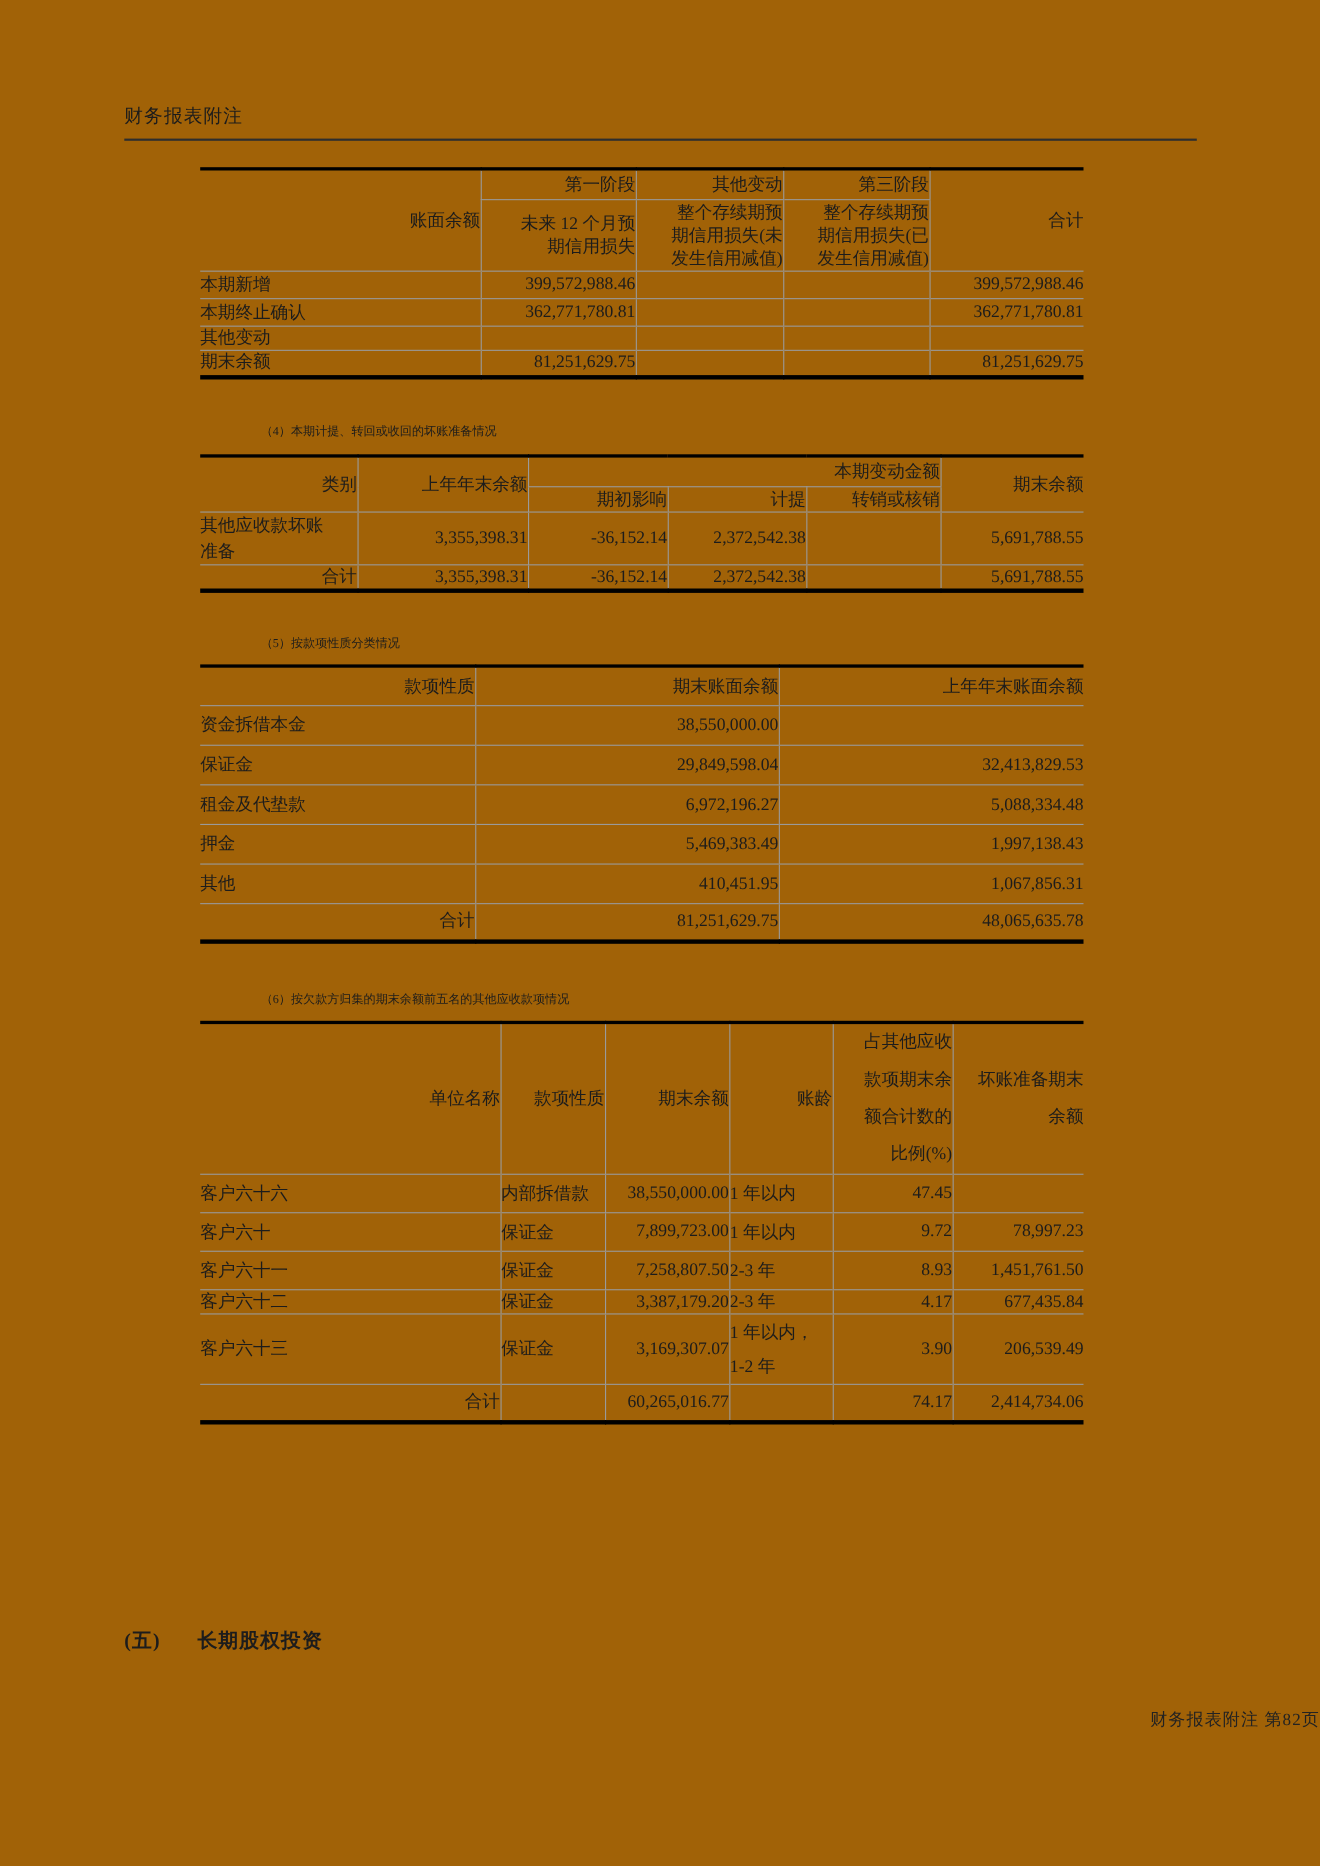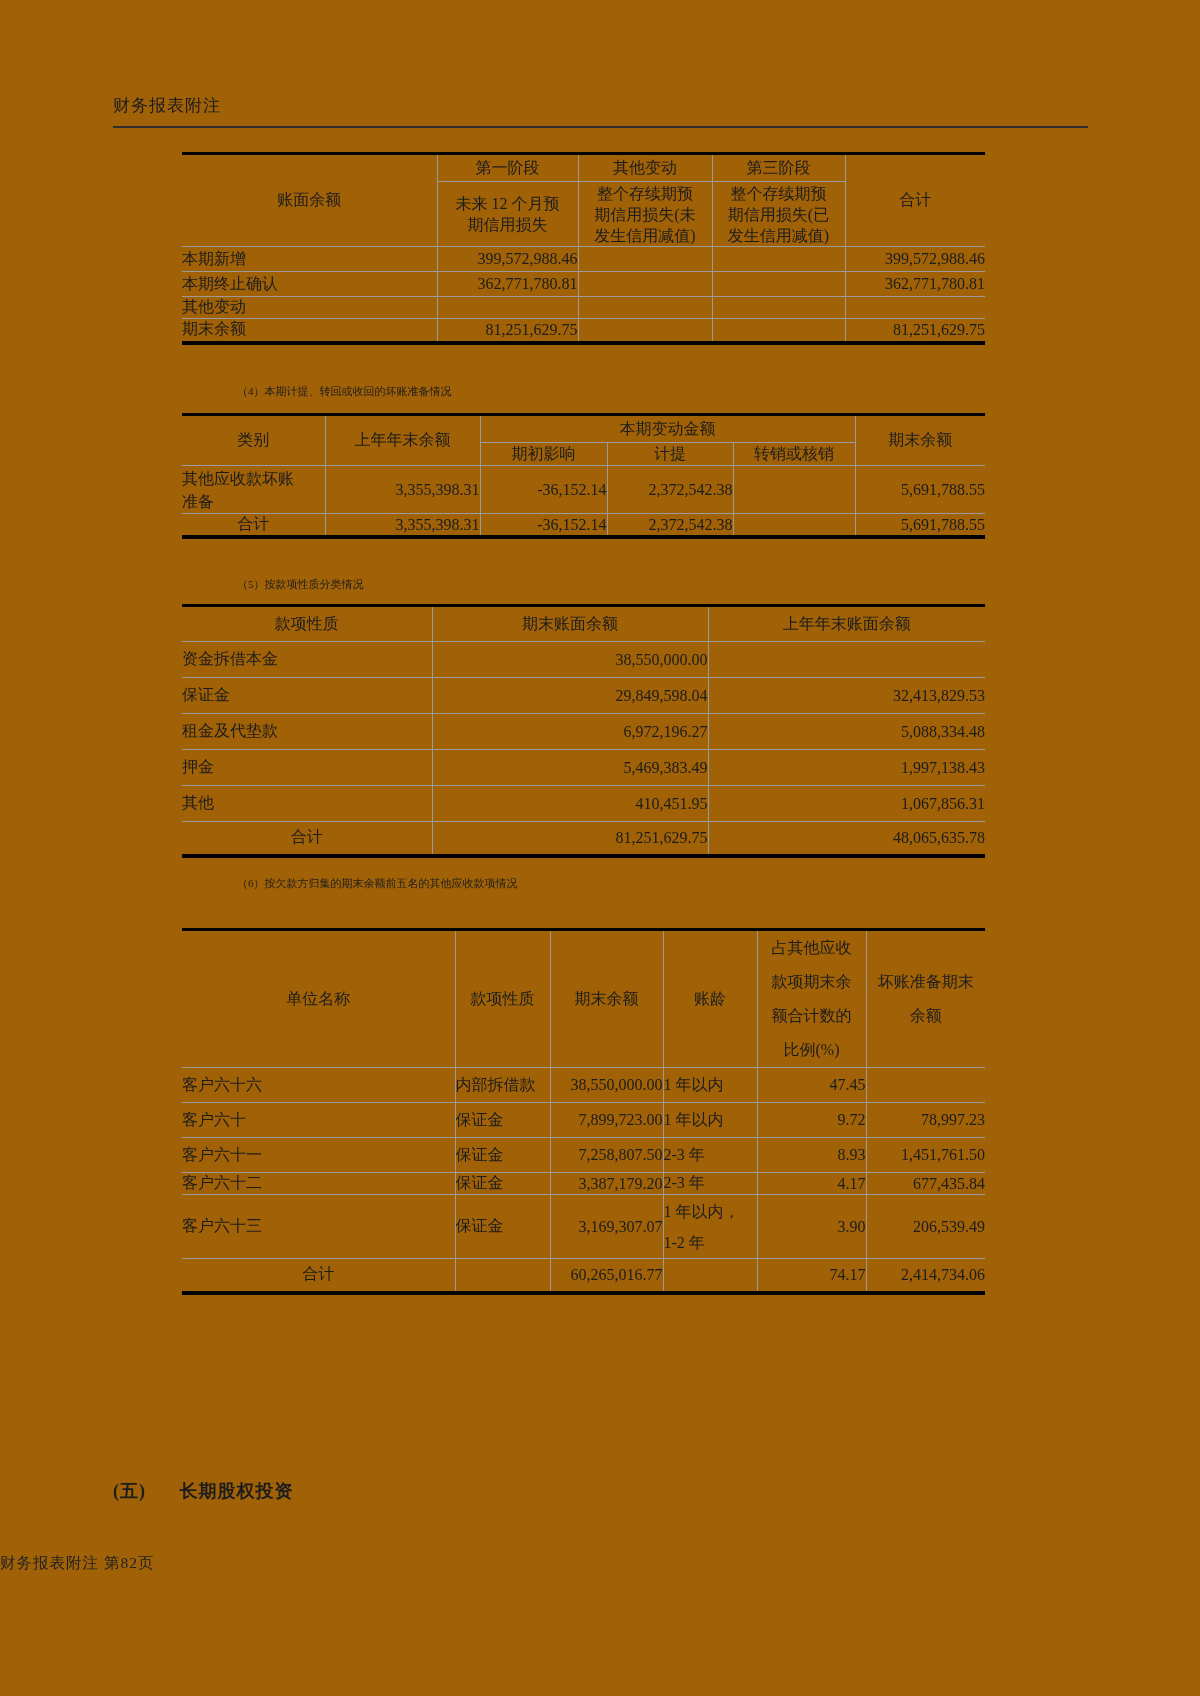--- a/index.html
+++ b/index.html
@@ -23,38 +23,38 @@
     border-collapse:collapse; table-layout:fixed;
     border-top:3px solid #000; border-bottom:4px solid #000;
   }
   table.tbl td {
     font-size:16px; vertical-align:middle; padding:0;
     overflow:hidden; word-break:break-all;
   }
   .bl { border-left:1px solid #9a9a9a; }        
   .bb { border-bottom:1px solid #9a9a9a; }      
   tr.dr td { border-top:1px solid #9a9a9a; }    
-  .ctr { text-align:center; }
+  .ctr { text-align:right; }
   .lbl { text-align:left; padding-left:7px; }
   .num { text-align:right; padding-right:9px; }
   .num2 { text-align:right; padding-right:14px; }
   .ln  { display:block; line-height:21px; }
   .ln2 { display:block; line-height:34px; }
   .ln3 { display:block; line-height:23px; }
   .ln4 { display:block; line-height:31px; }
   
   .final-heading {
     position:absolute; left:113px; top:1479px;
     font-size:18px; font-weight:700; letter-spacing:1px;text-align:center;
   }
   .final-heading .hnum { display:inline-block; margin-right:28px; }
   
   .page-footer {
     position:absolute; left:0; top:1553px; width:100%;
-    text-align:left; font-size:15.5px; color:#222; letter-spacing:1px;
+    text-align:right; font-size:15.5px; color:#222; letter-spacing:1px;
   }
 </style>
 </head>
 <body>
 
 <div class="page">
 
   <div class="doc-header">
     <span>财务报表附注</span>
   </div>
@@ -207,21 +207,21 @@
         <td class="num bl">1,067,856.31</td>
       </tr>
       <tr class="dr" style="height:34px">
         <td class="ctr">合计</td>
         <td class="num bl">81,251,629.75</td>
         <td class="num bl">48,065,635.78</td>
       </tr>
     </tbody>
   </table>
 
-  <div class="sec-title" style="top:876px;text-align:right;">（6）按欠款方归集的期末余额前五名的其他应收款项情况</div>
+  <div class="sec-title" style="top:901px;text-align:right;">（6）按欠款方归集的期末余额前五名的其他应收款项情况</div>
 
   <table class="tbl" style="top:928px;">
     <colgroup>
         <col style="width:273px">
         <col style="width:95px">
         <col style="width:113px">
         <col style="width:94px">
         <col style="width:109px">
         <col style="width:119px">
       </colgroup>

